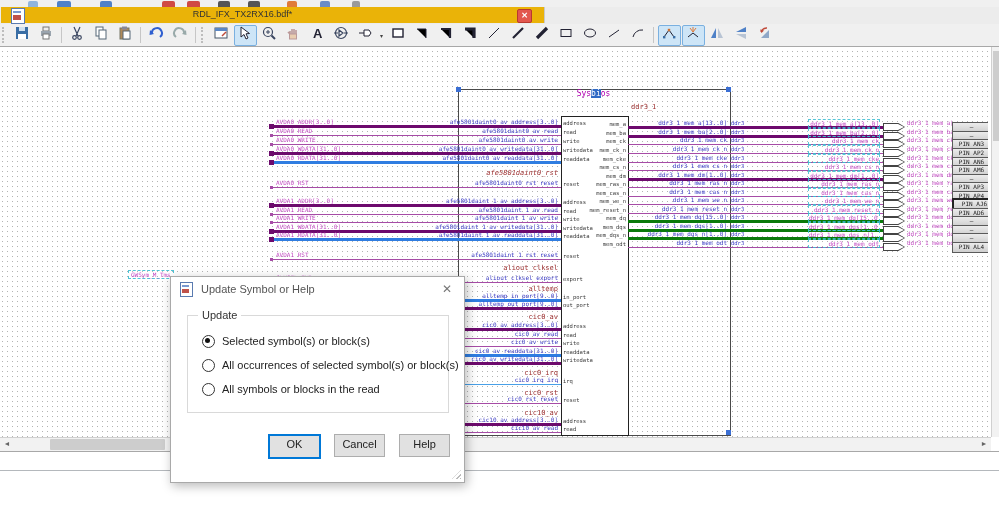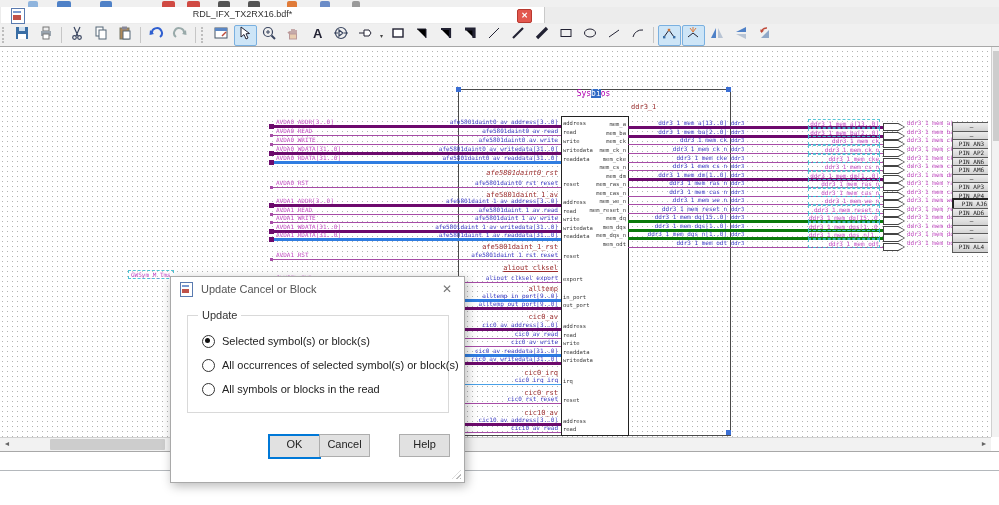--- a/index.html
+++ b/index.html
@@ -3,21 +3,21 @@
 <meta charset="utf-8">
 <style>
   html,body{margin:0;padding:0;background:#fff;}
   .app{position:relative;width:999px;height:505px;overflow:hidden;
        font-family:"Liberation Sans",sans-serif;background:#fff;}
   
   .top-strip{position:absolute;left:0;top:0;width:999px;height:7px;background:#f0f0f0;overflow:hidden;}
   .frag{position:absolute;top:1px;height:6px;border-radius:2px 2px 0 0;}
   
   .tab-bar{position:absolute;left:0;top:7px;width:999px;height:17px;background:#ececec;border-bottom:1px solid #c9c9c9;}
-  .tab{position:absolute;left:1px;top:0;width:543px;height:16px;background:#ffffff;border-right:1px solid #c9c9c9;}
+  .tab{position:absolute;left:1px;top:0;width:543px;height:16px;background:#eab308;border-right:1px solid #c9c9c9;}
   .tab-title{position:absolute;left:0;right:60px;top:2px;text-align:center;font-size:9px;color:#333;}
   .doc-icon{position:absolute;left:10px;top:1px;width:12px;height:14px;background:#fff;border:1px solid #5a7bb0;}
   .doc-icon:before{content:"";position:absolute;left:1px;top:2px;width:8px;height:2px;background:#7a9ad0;}
   .doc-icon:after{content:"";position:absolute;left:1px;top:6px;width:8px;height:5px;background:#c0524a;}
   .tab-close{position:absolute;left:516px;top:2px;width:13px;height:12px;background:#e2574e;border:1px solid #b8392f;
              border-radius:2px;color:#fff;font-size:8px;line-height:11px;text-align:center;font-weight:bold;cursor:default;}
   
   .toolbar{position:absolute;left:0;top:24px;width:999px;height:22px;background:#f0f0f0;
            border-bottom:1px solid #b9b9b9;display:flex;align-items:center;}
   .grip{width:4px;height:16px;margin:0 2px;border-left:2px dotted #bdbdbd;}
@@ -332,21 +332,20 @@
         <div class="conn" style="left: 269px; top: 111px; width: 5px; height: 5px; background: rgb(109, 10, 109);"></div>
         <div class="stub" style="left: 318px; width: 240px; top: 105px;">afe5801daint0_av_readdata[31..0]</div>
         <div class="net" style="left: 276px; top: 105px; max-width: 95px;">AVDA0_RDATA[31..0]</div>
         <div class="port" style="left: 563px; top: 107px;">readdata</div>
         <div class="hdr" style="left: 300px; top: 120px; width: 258px; text-align: right; font-style: italic;">afe5801daint0_rst</div>
         <div class="ln sig" style="left: 272px; width: 289px; top: 138px;"></div>
         <div class="conn" style="left: 270px; top: 137px; width: 3px; height: 3px; background: rgb(166, 76, 166);"></div>
         <div class="stub" style="left: 318px; width: 240px; top: 130px;">afe5801daint0_rst_reset</div>
         <div class="net" style="left: 276px; top: 130px; max-width: 95px;">AVDA0_RST</div>
         <div class="port" style="left: 563px; top: 132px;">reset</div>
-        <div class="hdr" style="left: 300px; top: 142px; width: 258px; text-align: right;">afe5801daint_1_av</div>
         <div class="ln bus" style="left: 272px; width: 289px; top: 155px;"></div>
         <div class="conn" style="left: 269px; top: 154px; width: 5px; height: 5px; background: rgb(109, 10, 109);"></div>
         <div class="stub" style="left: 318px; width: 240px; top: 148px;">afe5801daint_1_av_address[3..0]</div>
         <div class="net" style="left: 276px; top: 148px; max-width: 95px;">AVDA1_ADDR[3..0]</div>
         <div class="port" style="left: 563px; top: 150px;">address</div>
         <div class="ln sig" style="left: 272px; width: 289px; top: 165px;"></div>
         <div class="conn" style="left: 270px; top: 164px; width: 3px; height: 3px; background: rgb(166, 76, 166);"></div>
         <div class="stub" style="left: 318px; width: 240px; top: 157px;">afe5801daint_1_av_read</div>
         <div class="net" style="left: 276px; top: 157px; max-width: 95px;">AVDA1_READ</div>
         <div class="port" style="left: 563px; top: 159px;">read</div>
@@ -358,27 +357,26 @@
         <div class="ln bus" style="left: 272px; width: 289px; top: 181px;"></div>
         <div class="conn" style="left: 269px; top: 180px; width: 5px; height: 5px; background: rgb(109, 10, 109);"></div>
         <div class="stub" style="left: 318px; width: 240px; top: 174px;">afe5801daint_1_av_writedata[31..0]</div>
         <div class="net" style="left: 276px; top: 174px; max-width: 95px;">AVDA1_WDATA[31..0]</div>
         <div class="port" style="left: 563px; top: 176px;">writedata</div>
         <div class="ln bus-sel" style="left: 272px; width: 289px; top: 189px;"></div>
         <div class="conn" style="left: 269px; top: 188px; width: 5px; height: 5px; background: rgb(109, 10, 109);"></div>
         <div class="stub" style="left: 318px; width: 240px; top: 182px;">afe5801daint_1_av_readdata[31..0]</div>
         <div class="net" style="left: 276px; top: 182px; max-width: 95px;">AVDA1_RDATA[31..0]</div>
         <div class="port" style="left: 563px; top: 184px;">readdata</div>
-        <div class="hdr" style="left: 300px; top: 194px; width: 258px; text-align: right;">afe5801daint_1_rst</div>
         <div class="ln sig" style="left: 272px; width: 289px; top: 210px;"></div>
         <div class="conn" style="left: 270px; top: 209px; width: 3px; height: 3px; background: rgb(166, 76, 166);"></div>
         <div class="stub" style="left: 318px; width: 240px; top: 202px;">afe5801daint_1_rst_reset</div>
         <div class="net" style="left: 276px; top: 202px; max-width: 95px;">AVDA1_RST</div>
         <div class="port" style="left: 563px; top: 204px;">reset</div>
-        <div class="hdr" style="left: 300px; top: 215px; width: 258px; text-align: right; text-decoration: underline;">aliout_clksel</div>
+        <div class="hdr" style="left: 300px; top: 215px; width: 258px; text-align: right;">aliout_clksel</div>
         <div class="ln sig" style="left: 272px; width: 289px; top: 233px;"></div>
         <div class="conn" style="left: 270px; top: 232px; width: 3px; height: 3px; background: rgb(166, 76, 166);"></div>
         <div class="stub" style="left: 318px; width: 240px; top: 225px;">aliout_clksel_export</div>
         <div class="net" style="left: 276px; top: 225px; max-width: 95px;">CLKSEL_EXP</div>
         <div class="port" style="left: 563px; top: 227px;">export</div>
         <div class="hdr" style="left: 300px; top: 236px; width: 258px; text-align: right;">alltemp</div>
         <div class="ln bus-sel" style="left: 272px; width: 289px; top: 250px;"></div>
         <div class="conn" style="left: 269px; top: 249px; width: 5px; height: 5px; background: rgb(109, 10, 109);"></div>
         <div class="stub" style="left: 318px; width: 240px; top: 243px;">alltemp_in_port[9..0]</div>
         <div class="net" style="left: 276px; top: 243px; max-width: 95px;">TEMP_IN[9..0]</div>
@@ -612,37 +610,37 @@
     <div class="vscroll">
       <span class="vthumb"></span>
     </div>
   </div>
 
   <div class="bottom-sep"></div>
 
   <div class="dialog">
     <div class="dlg-title">
       <span class="dlg-icon"></span>
-      <span class="dlg-title-text">Update Cancel or Block</span>
+      <span class="dlg-title-text">Update Symbol or Help</span>
       <span class="dlg-close">✕</span>
     </div>
     <div class="groupbox">
       <span class="groupbox-label">Update</span>
     <div class="radio-row" style="top: 42px;">
           <div class="radio"></div>
           <div class="radio-label">All occurrences of selected symbol(s) or block(s)</div>
         </div>
         <div class="radio-row" style="top: 18px;">
           <div class="radio checked"></div>
           <div class="radio-label">Selected symbol(s) or block(s)</div>
         </div>
         <div class="radio-row" style="top: 66px;">
           <div class="radio"></div>
           <div class="radio-label">All symbols or blocks in the read</div>
         </div>
       </div>
     <div class="dlg-btn default" style="left:97px;">OK</div>
-    <div class="dlg-btn" style="left:148px;">Cancel</div>
+    <div class="dlg-btn" style="left:163px;">Cancel</div>
     <div class="dlg-btn" style="left:228px;">Help</div>
     <div class="grip-corner"></div>
   </div>
 
 </div>
 
 </body></html>

